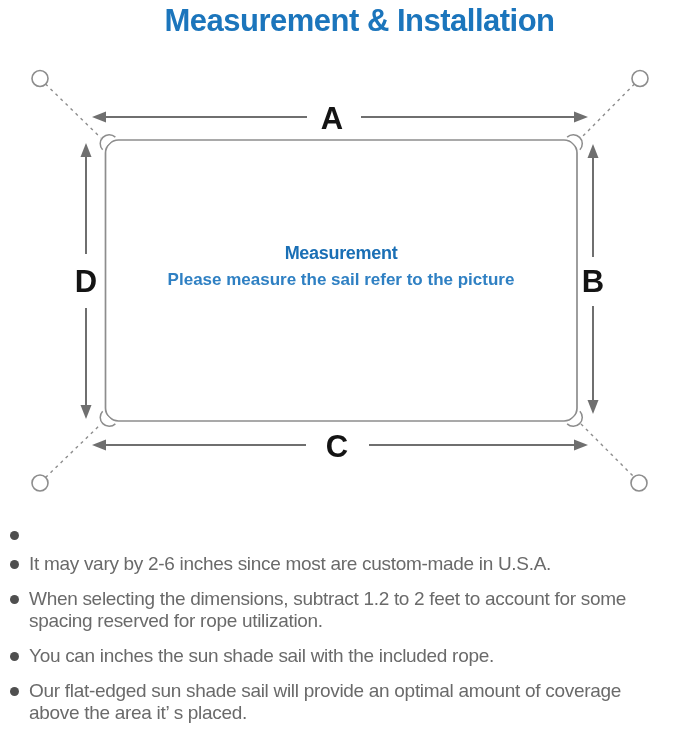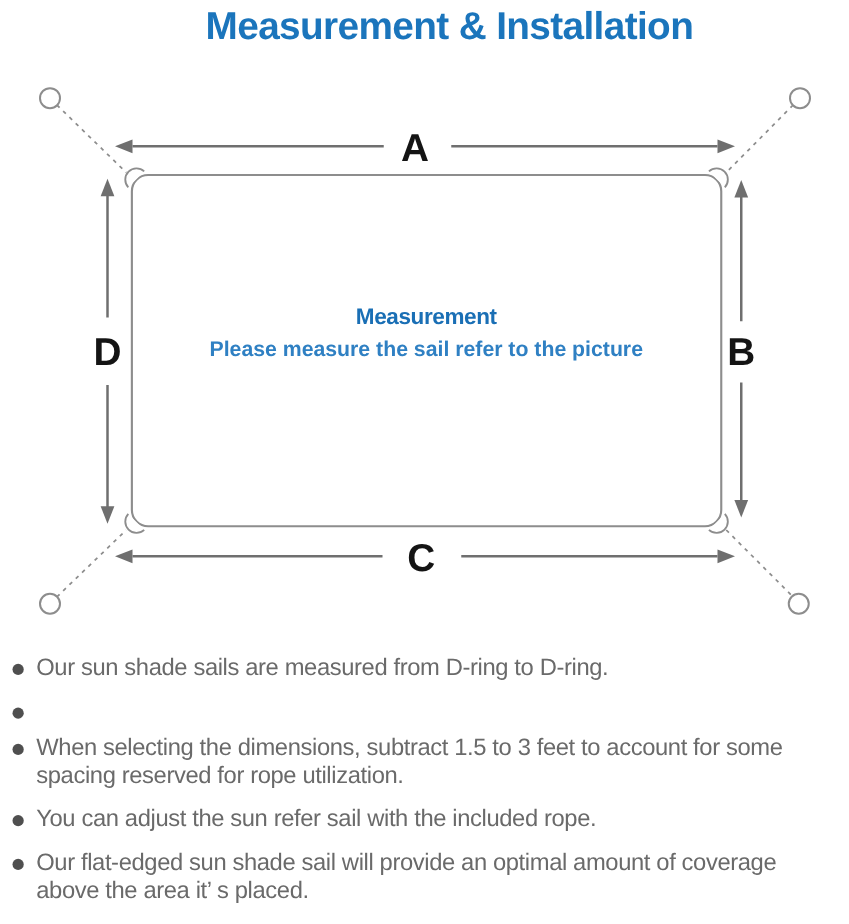--- a/index.html
+++ b/index.html
@@ -96,32 +96,32 @@
   </svg>
 
   <div class="center-text">
     <div class="center-title">Measurement</div>
     <div class="center-sub">Please measure the sail refer to the picture</div>
   </div>
 
   <div class="notes">
       <div class="note-item">
         <span class="dot"></span>
-        <span class="note-text">Our sun shade sails are measured from D-ring to D-ring.</span>
       </div>
       <div class="note-item">
         <span class="dot"></span>
+        <span class="note-text">It may vary by 2-6 inches since most are custom-made in U.S.A.</span>
       </div>
       <div class="note-item">
         <span class="dot"></span>
-        <span class="note-text">When selecting the dimensions, subtract 1.5 to 3 feet to account for some spacing reserved for rope utilization.</span>
+        <span class="note-text">When selecting the dimensions, subtract 1.2 to 2 feet to account for some spacing reserved for rope utilization.</span>
       </div>
       <div class="note-item">
         <span class="dot"></span>
-        <span class="note-text">You can adjust the sun refer sail with the included rope.</span>
+        <span class="note-text">You can inches the sun shade sail with the included rope.</span>
       </div>
       <div class="note-item">
         <span class="dot"></span>
         <span class="note-text">Our flat-edged sun shade sail will provide an optimal amount of coverage above the area it’ s placed.</span>
       </div>
     </div>
 
 </div>
 
 </body></html>

